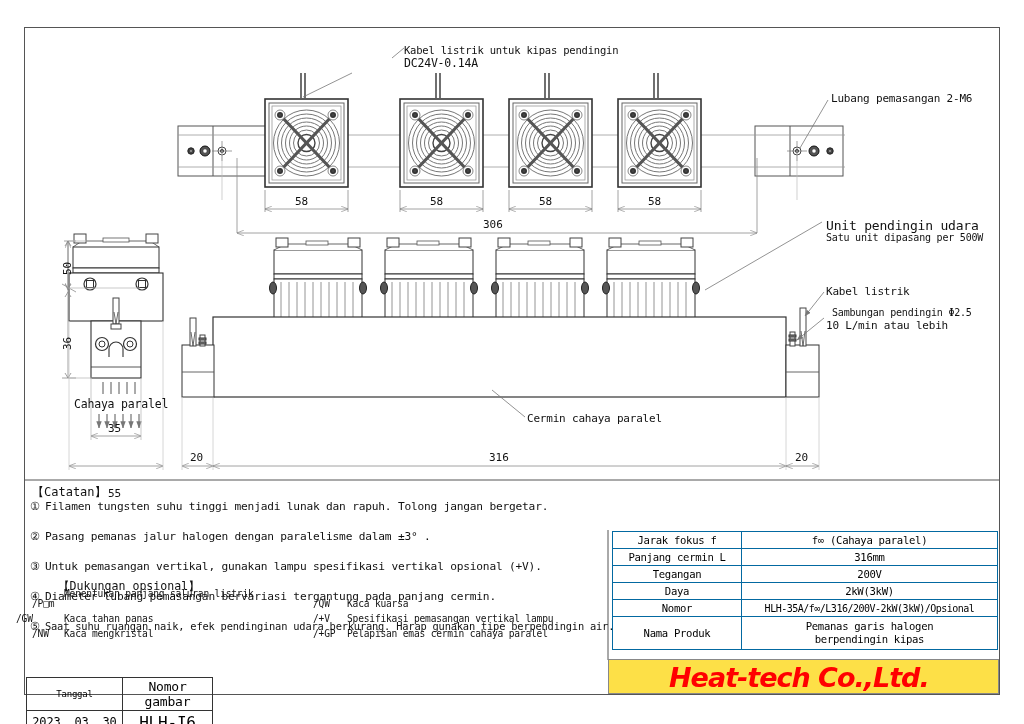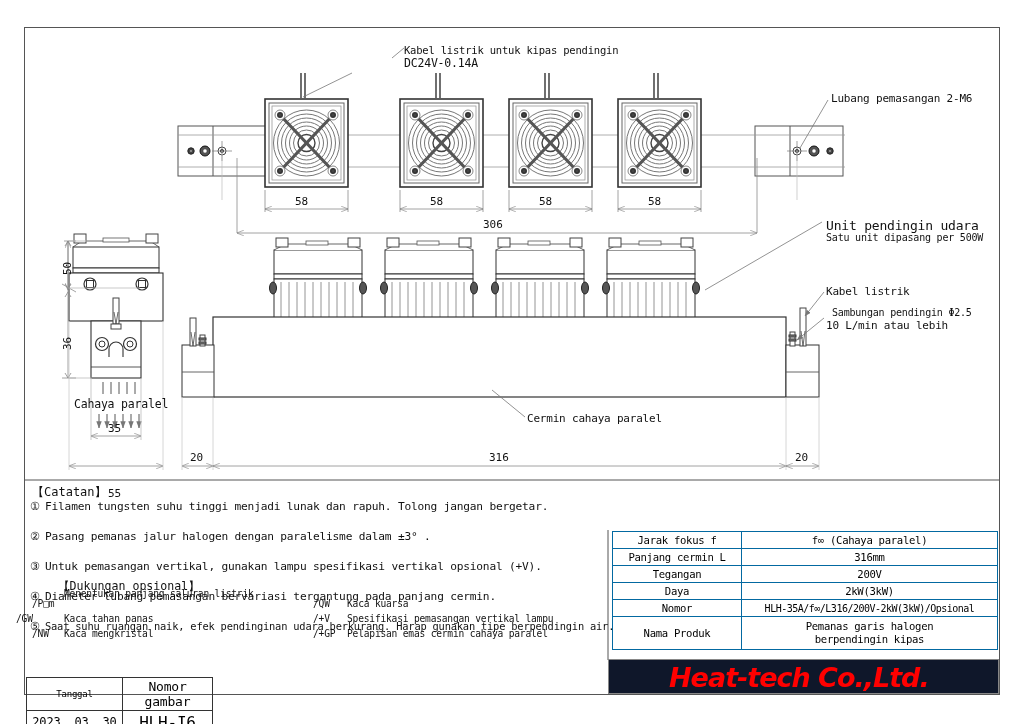--- a/index.html
+++ b/index.html
@@ -564,16 +564,16 @@
       <td style="width:93px;height:13px;font-size:9px;">Tanggal</td>
       <td style="height:13px;font-size:13px;">Nomor gambar</td>
     </tr>
     <tr>
       <td style="height:20px;font-size:12px;">2023. 03. 30</td>
       <td style="height:20px;font-size:16px;text-align:center;">HLH-I6</td>
     </tr>
   </tbody>
     </table>
 
-  <div style="position:absolute;left:608px;top:659px;width:391px;height:35px;border:1px solid #888;box-sizing:border-box;background:#0f172a;">
+  <div style="position:absolute;left:608px;top:659px;width:391px;height:35px;border:1px solid #888;box-sizing:border-box;background:#fde047;">
     <div class="logo" style="left:60px;top:2px;">Heat-tech Co.,Ltd.</div>
   </div>
 </div>
 
 </body></html>

